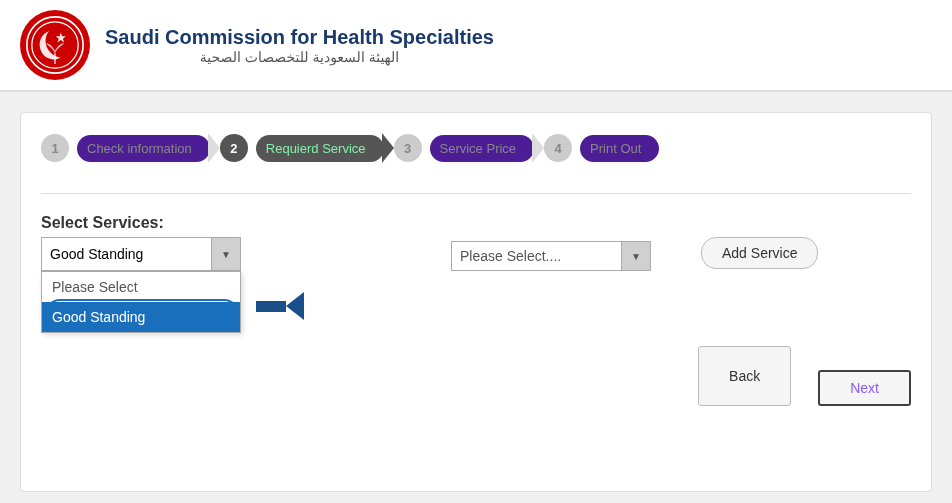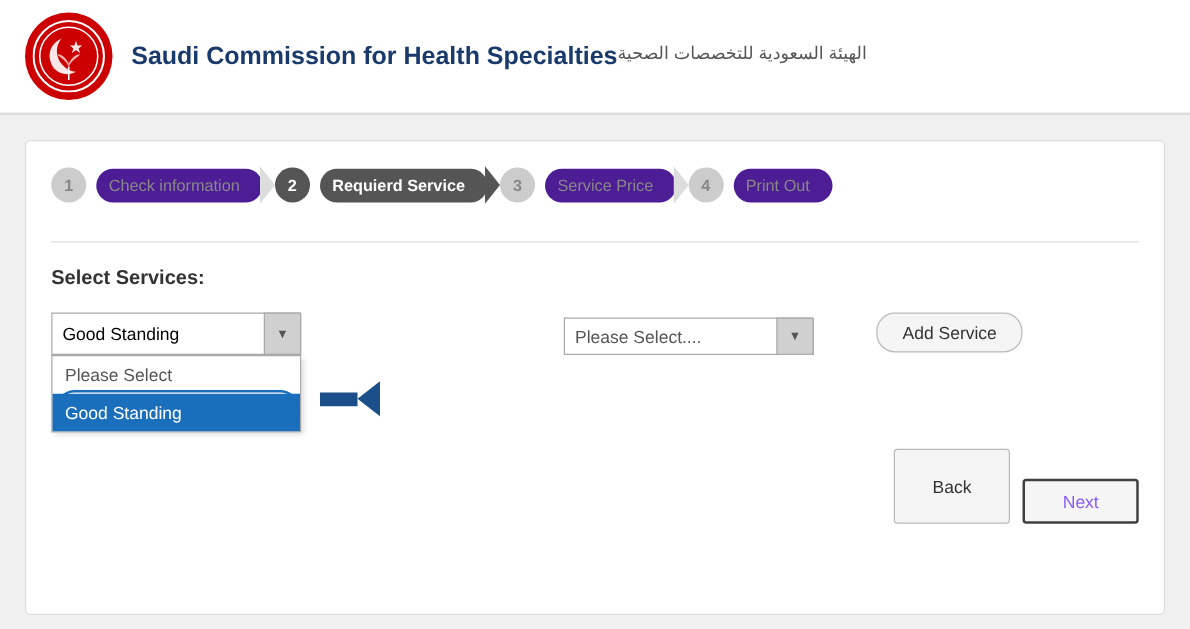--- a/index.html
+++ b/index.html
@@ -21,21 +21,22 @@
       background: #cc0000;
       display: flex;
       align-items: center;
       justify-content: center;
       overflow: hidden;
       flex-shrink: 0;
     }
 
     .logo-text-block {
       display: flex;
-      flex-direction: row;
+      flex-direction: column;
+      align-items: center;
     }
 
     .logo-title-en {
       font-size: 20px;
       font-weight: bold;
       color: #1a3a6b;
     }
 
     .logo-title-ar {
       font-size: 14px;
@@ -95,22 +96,22 @@
       white-space: nowrap;
     }
 
     .step-label.inactive {
       background: #4c1d95;
       color: #888;
     }
 
     .step-label.active {
       background: #555;
-      color: #ffffff;
-      font-weight: bold;
+      color: #86efac;
+      font-weight: normal;
     }
 
     .step-arrow {
       width: 0;
       height: 0;
       border-top: 15px solid transparent;
       border-bottom: 15px solid transparent;
       margin-left: -2px;
       flex-shrink: 0;
     }
@@ -121,21 +122,21 @@
 
     .step-arrow.active {
       border-left: 12px solid #555;
     }
 
     
     .section-title {
       font-size: 16px;
       font-weight: bold;
       color: #333;
-      margin-bottom: 18px;
+      margin-bottom: 5px;
     }
 
     .services-row {
       display: flex;
       align-items: flex-end;
       gap: 20px;
       position: relative;
     }
 
     .dropdown-wrapper {
@@ -194,21 +195,21 @@
 
     .dropdown-option.selected-option {
       background: #1a6fbd;
       color: #fff;
     }
 
     
     .footer-buttons {
       display: flex;
       justify-content: flex-end;
-      gap: 10px;
+      gap: 27px;
       margin-top: 60px;
       padding-top: 15px;
     }
 
     .btn-back, .btn-next {
       padding: 8px 30px;
       font-size: 14px;
       cursor: pointer;
       border-radius: 3px;
     }

